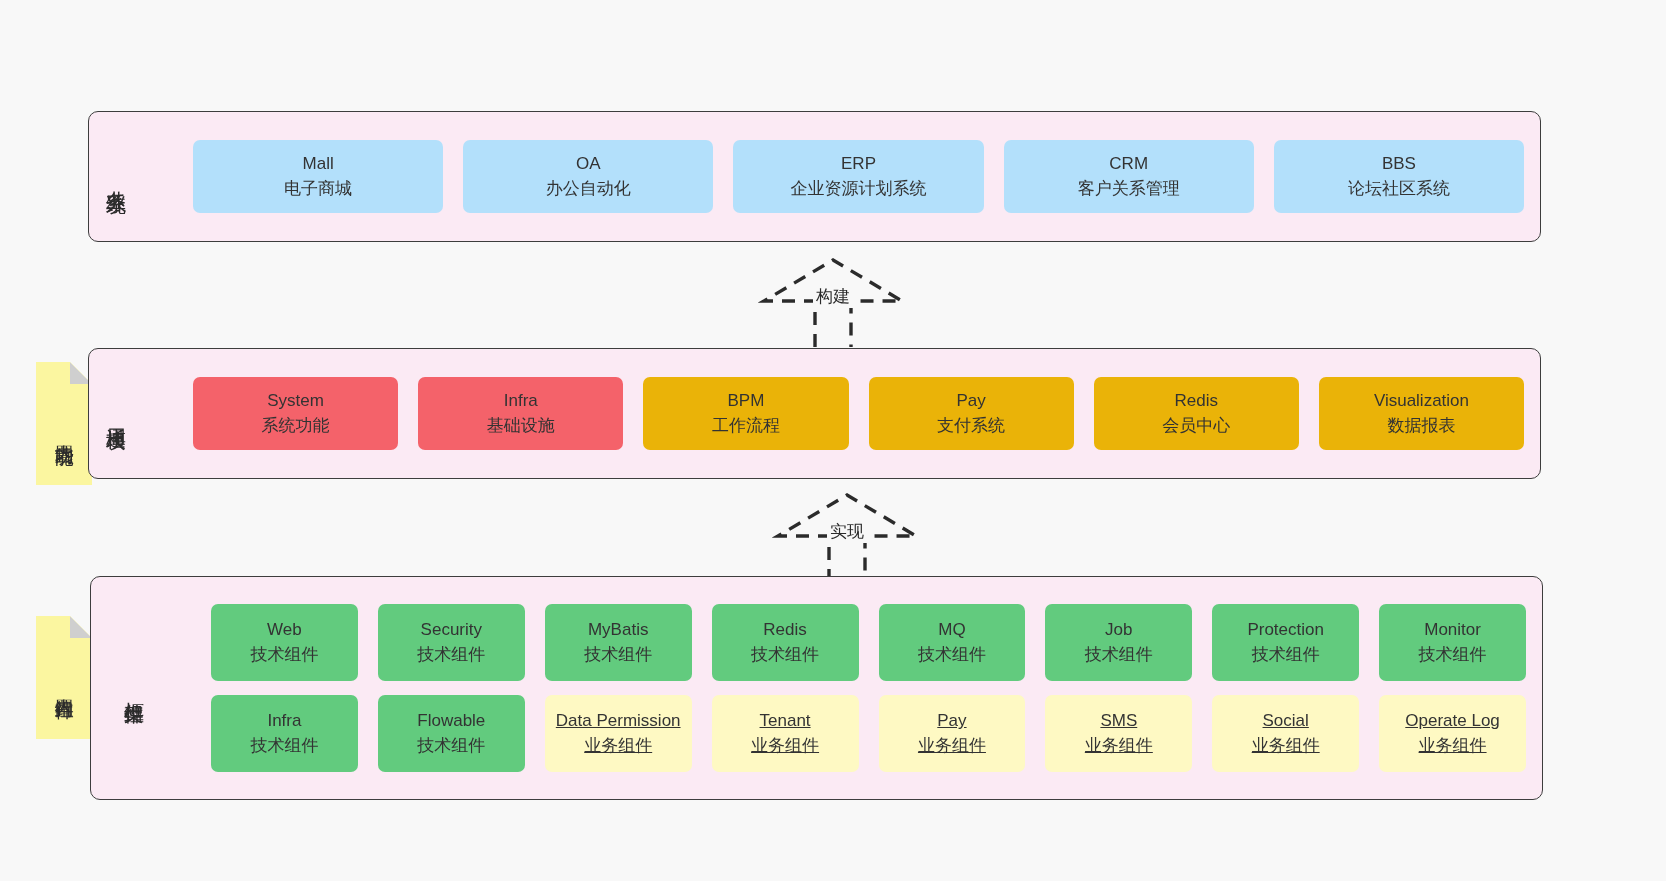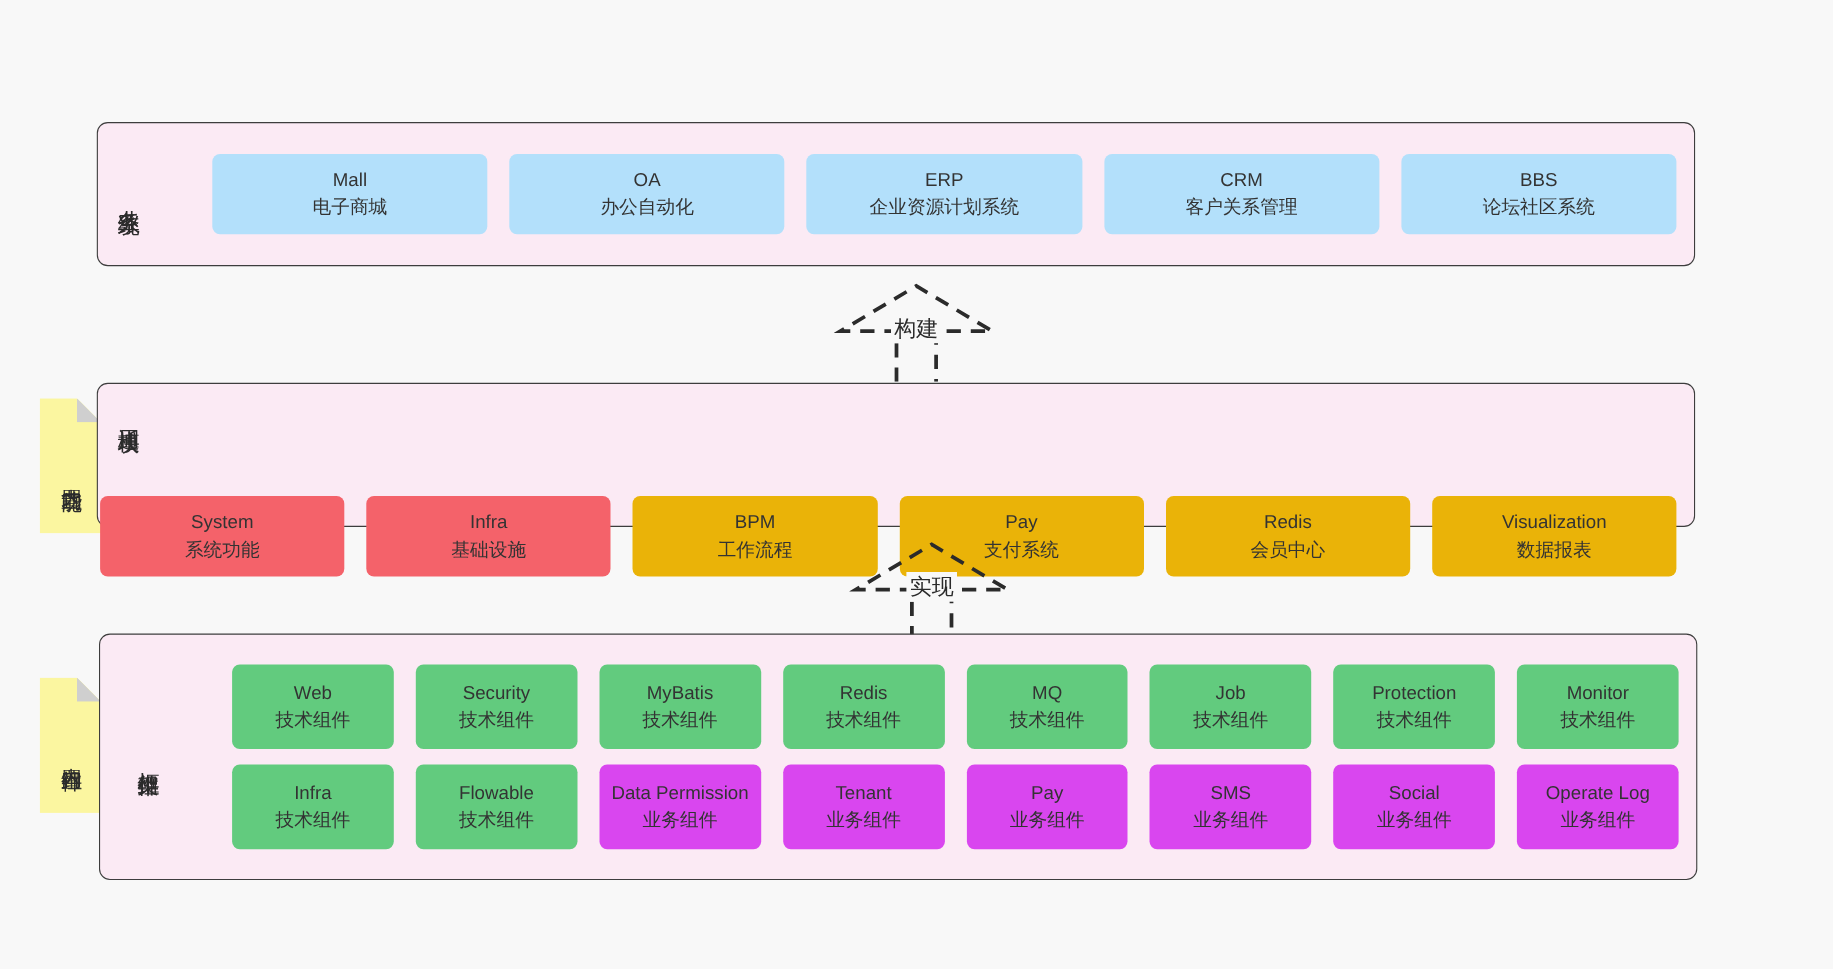--- a/index.html
+++ b/index.html
@@ -72,27 +72,27 @@
     padding: 4px 6px;
   }
   .cell .cell-en { display: block; }
   .cell .cell-cn { display: block; }
 
   
   .c-blue       { background: #b3e0fb; }
   .c-red        { background: #f4626a; }
   .c-pink       { background: #eab308; }
   .c-green      { background: #62cb7e; }
-  .c-lightgreen { background: #d946ef; }
+  .c-lightgreen { background: #fef9c3; text-decoration: underline; }
 
   
   #layer-business { left: 88px;  top: 111px; width: 1453px; height: 131px; }
   #layer-business .cell { height: 73px; }
 
-  #layer-common   { left: 88px;  top: 348px; width: 1453px; height: 131px; flex-direction: column; }
+  #layer-common   { left: 88px;  top: 348px; width: 1453px; height: 131px; }
   #layer-common .cell { height: 73px; }
 
   #layer-framework{ left: 90px;  top: 576px; width: 1453px; height: 224px; padding-left: 16px; }
   #layer-framework .cell { height: 77px; }
 
   
   .note {
     position: absolute;
     width: 56px;
     background: #fbf6a0;
@@ -119,21 +119,21 @@
     background: #cfcfcf;
     clip-path: polygon(0 0, 100% 100%, 0 100%);
   }
   #note-common    { left: 36px; top: 362px; height: 123px; }
   #note-framework { left: 36px; top: 616px; height: 123px; }
 
   
   .arrow-group { position: absolute; }
   .arrow-label {
     position: absolute;
-    font-size: 20px;
+    font-size: 17px;
     color: #2b2b2b;
     background: #f8f8f8;
     padding: 0 3px;
     white-space: nowrap;
   }
 </style>
 </head>
 <body>
 
 <div class="canvas">

